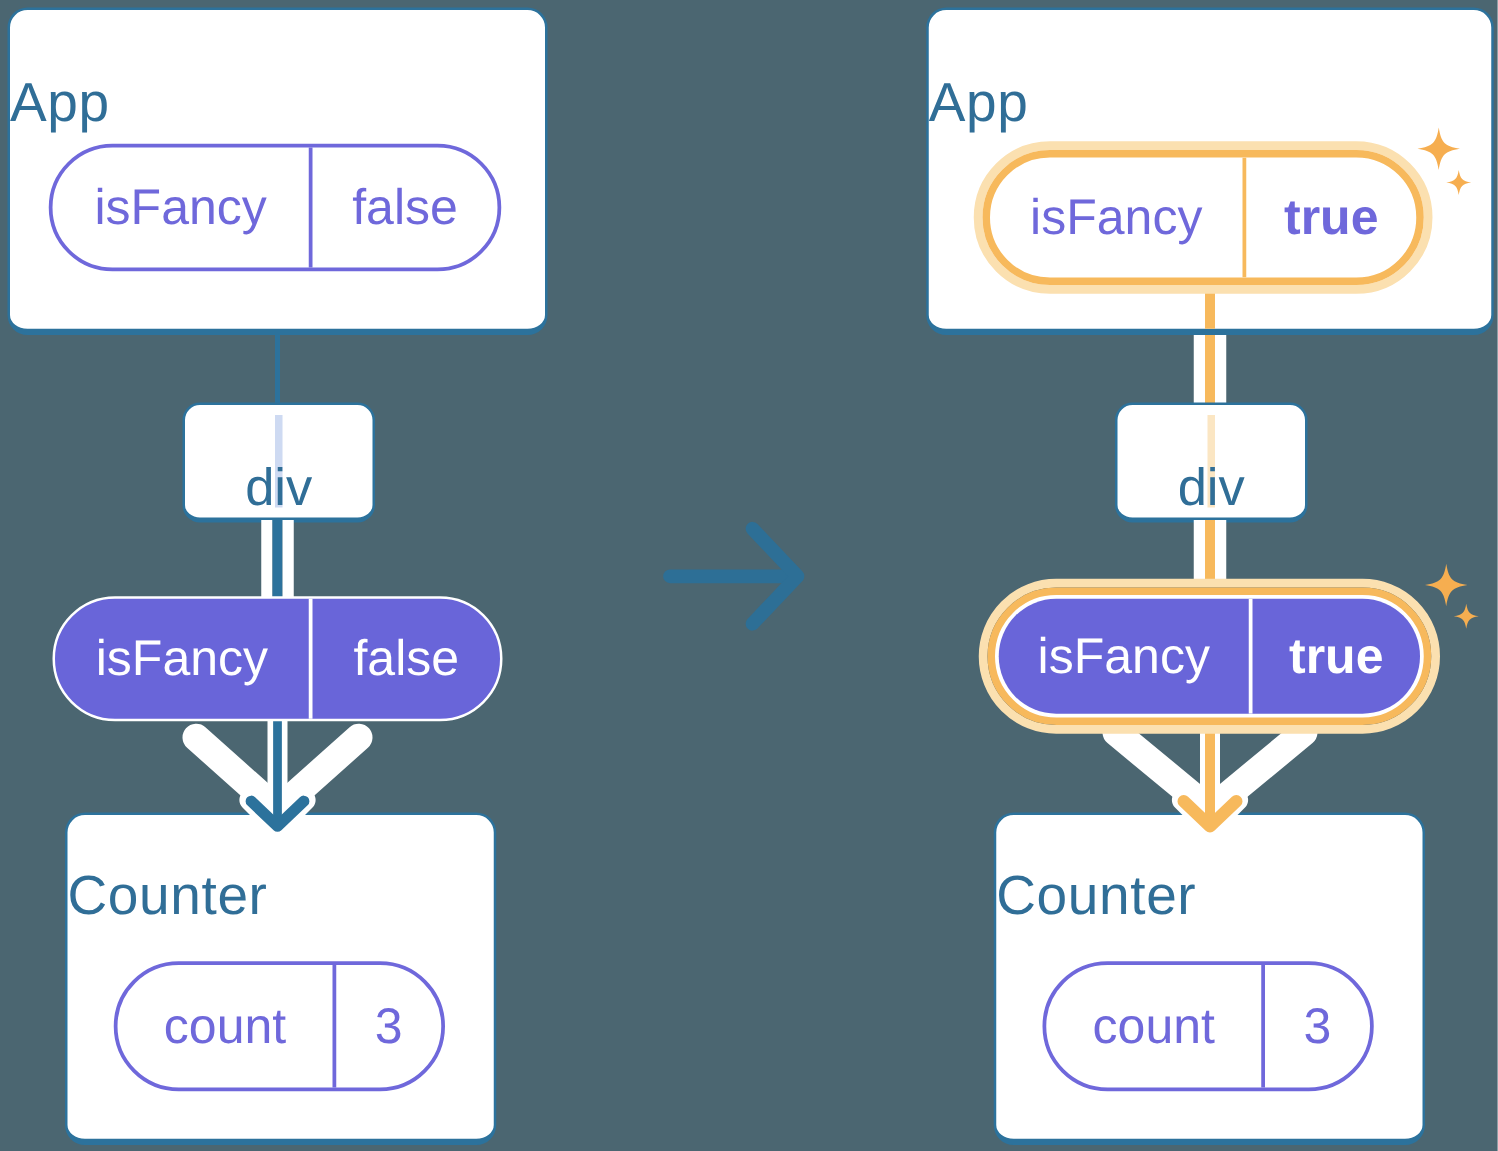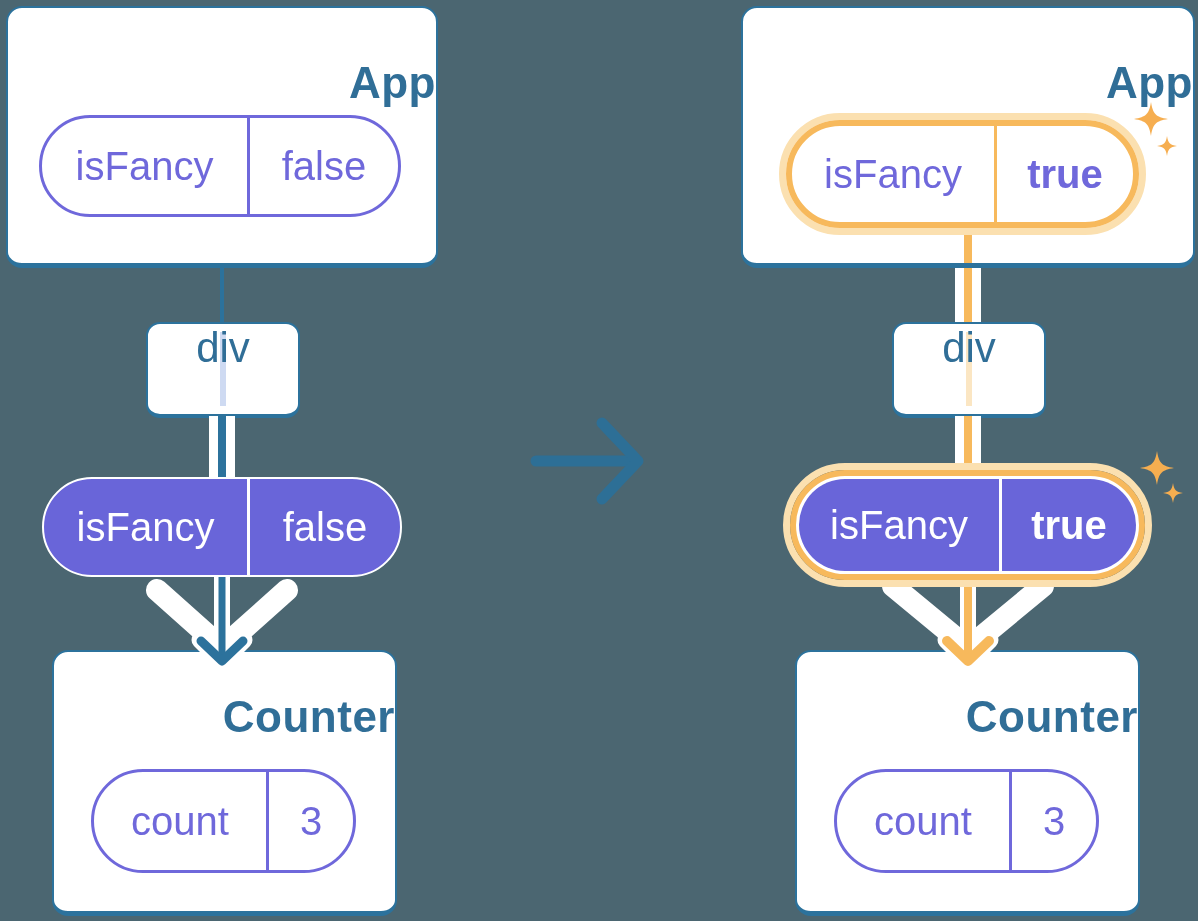--- a/index.html
+++ b/index.html
@@ -10,37 +10,37 @@
     --transition-arrow:#2D6F96; --sparkle:#F6AE50;
   }
   *{margin:0;padding:0;box-sizing:border-box;}
   html,body{width:1198px;height:921px;overflow:hidden;}
   body{font-family:"Liberation Sans",sans-serif;}
   #stage{position:relative;width:1198px;height:921px;background:var(--background);}
 
   .card{position:absolute;background:var(--card-bg);
         border:2px solid var(--card-border);border-bottom-width:5px;
         border-radius:16px;}
-  .card-title{text-align:right;font-size:44px;font-weight:700;
+  .card-title{text-align:left;font-size:44px;font-weight:400;
         color:var(--heading-text);letter-spacing:0.5px;}
 
   .pill{position:absolute;display:flex;align-items:stretch;border-radius:999px;}
   .pill .cell{display:flex;align-items:center;justify-content:center;
         font-size:40px;color:var(--purple);}
 
   .state-pill{border:3px solid var(--purple);}
   .state-pill .divider{width:3px;background:var(--purple);}
 
   .prop-pill{background:var(--purple-fill);border:2px solid var(--white);}
   .prop-pill .cell{color:var(--white);}
   .prop-pill .divider{width:3px;background:var(--white);}
 
   .small-box{position:absolute;background:var(--card-bg);
         border:2px solid var(--card-border);border-bottom-width:4px;
-        border-radius:14px;display:flex;align-items:flex-start;justify-content:center;}
+        border-radius:14px;display:flex;align-items:flex-end;justify-content:center;}
   .small-box .inner-line{position:absolute;top:8px;bottom:8px;left:50%;
         width:6px;margin-left:-3px;}
   .small-box .box-label{position:relative;font-size:42px;font-weight:500;
         color:var(--heading-text);}
 
   .pipe-single{position:absolute;background:var(--card-border);}
   .pipe{position:absolute;display:flex;}
   .pipe .edge{width:9px;background:var(--white);}
   .pipe .core{width:8px;}
   .core-teal{background:var(--card-border);}

